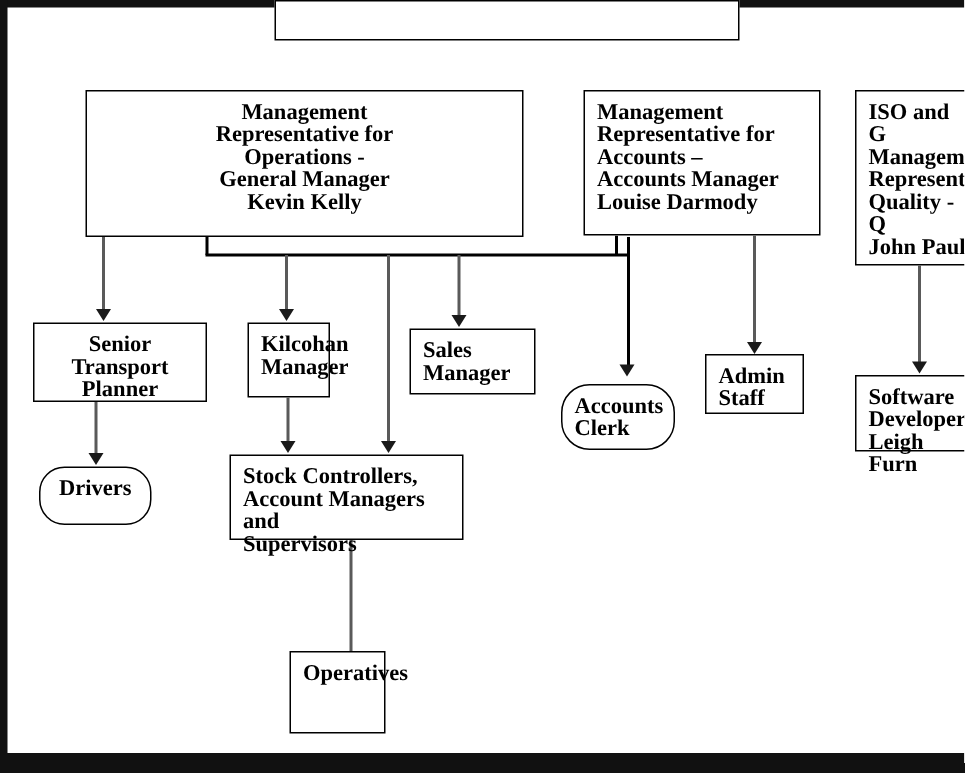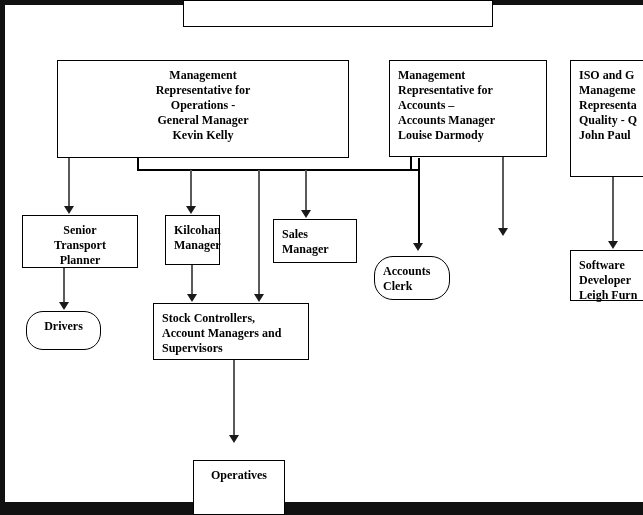--- a/index.html
+++ b/index.html
@@ -35,21 +35,21 @@
     width: 643px; height: 13px;
     background: #111111;
   }
   .node {
     position: absolute;
     box-sizing: border-box;
     border: 1.5px solid #000000;
     background: #ffffff;
     color: #000000;
     font-weight: bold;
-    font-size: 12px;
+    font-size: 15px;
     line-height: 15px;
     padding: 7px 8px 4px 8px;
     white-space: pre-line;
   }
   .node.center { text-align: center; }
   .node.left   { text-align: left; }
   .node.empty  { padding: 0; }
 
   
   .vline {
@@ -141,26 +141,28 @@
 
   <div class="node left" style="left:165px; top:215px; width:55px; height:50px;">Kilcohan
 Manager</div>
 
   <div class="node left" style="left:273px; top:219px; width:84px; height:44px;">Sales
 Manager</div>
 
   <div class="node left" style="left:374px; top:256px; width:76px; height:44px;border-radius:19px;">Accounts
 Clerk</div>
 
+  <div class="node left" style="left:470px; top:236px; width:66px; height:40px;">Admin
+Staff</div>
 
   <div class="node left" style="left:570px; top:250px; width:85px; height:51px;">Software
 Developer
 Leigh Furn</div>
 
   <div class="node center" style="left:26px; top:311px; width:75px; height:39px;border-radius:17px;">Drivers</div>
 
   <div class="node left" style="left:153px; top:303px; width:156px; height:57px;">Stock Controllers,
 Account Managers and
 Supervisors</div>
 
-  <div class="node center" style="left:193px; top:460px; width:92px; height:55px;">Operatives</div>
+  <div class="node center" style="left:193px; top:434px; width:64px; height:55px;">Operatives</div>
 
 </div>
 
 </body></html>

